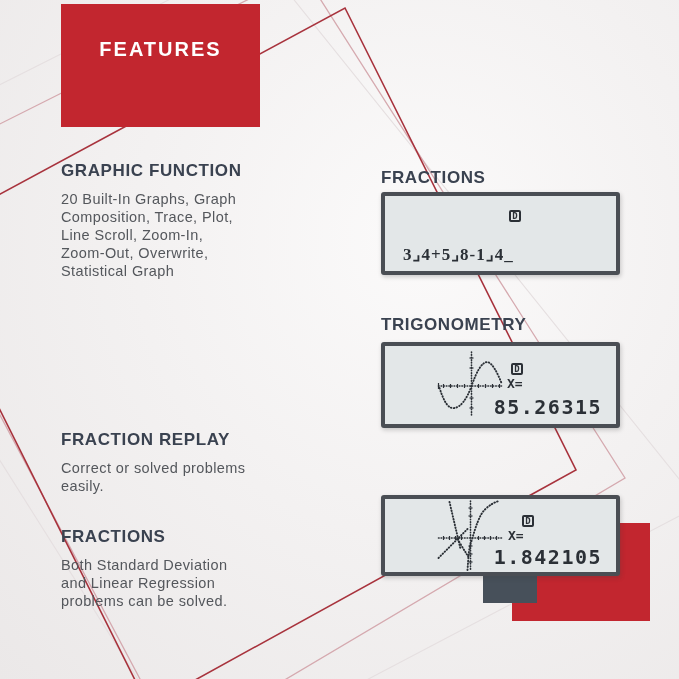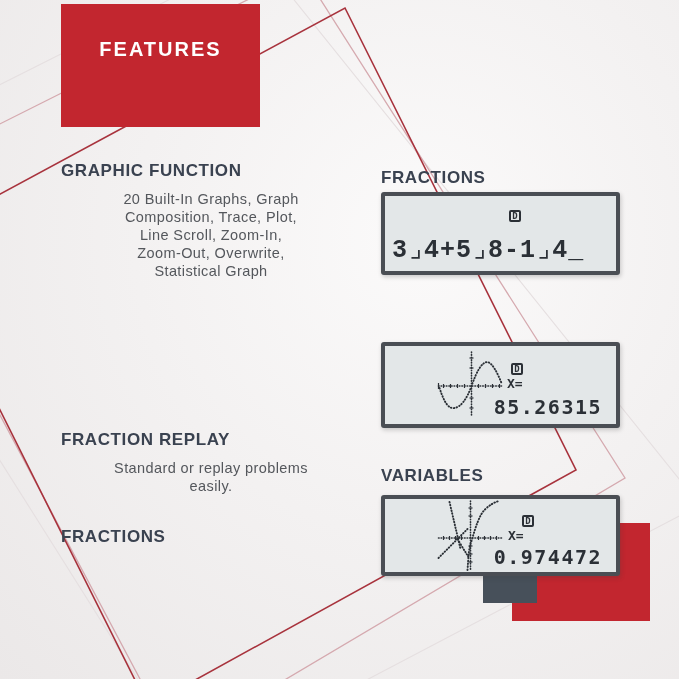--- a/index.html
+++ b/index.html
@@ -35,22 +35,22 @@
   .features-badge span{
     color:#ffffff;font-size:20px;font-weight:bold;letter-spacing:2px;
   }
   
   .section{position:absolute;left:61px;width:300px;z-index:4;}
   .section h2{
     margin:0 0 9px 0;font-size:17px;font-weight:bold;
     color:var(--heading-text);letter-spacing:.6px;
   }
   .section p{
-    margin:8px;font-size:14.5px;line-height:18px;color:var(--body-text);
-    white-space:pre-line;letter-spacing:.4px;text-align:center;
+    margin:0;font-size:14.5px;line-height:18px;color:var(--body-text);
+    white-space:pre-line;letter-spacing:.4px;
   }
   .s1{top:161px;} .s2{top:313px;} .s3{top:430px;} .s4{top:527px;}
   
   .display-heading{
     position:absolute;left:381px;margin:0;z-index:4;
     font-size:17px;font-weight:bold;color:var(--heading-text);letter-spacing:.6px;
   }
   .h-fractions{top:168px;} .h-trig{top:315px;} .h-vars{top:466px;}
   .lcd{
     position:absolute;left:381px;width:239px;z-index:4;
@@ -67,23 +67,23 @@
     border:2px solid var(--lcd-ink);border-radius:2px;
     font-family:"DejaVu Sans Mono","DejaVu Sans",monospace;
     font-size:9px;font-weight:bold;color:var(--lcd-ink);
     display:flex;align-items:center;justify-content:center;
     box-sizing:border-box;line-height:1;
   }
   .lcd1 .mode-badge{left:124px;top:14px;}
   .lcd2 .mode-badge{left:126px;top:17px;}
   .lcd3 .mode-badge{left:137px;top:16px;}
   .lcd-line{
-    position:absolute;left:7px;bottom:6px;
-    font-family:Liberation Mono, monospace;
-    font-size:25px;font-weight:bold;color:var(--lcd-ink);
+    position:absolute;left:18px;bottom:6px;
+    font-family:Liberation Serif, serif;
+    font-size:17px;font-weight:bold;color:var(--lcd-ink);
     letter-spacing:1px;white-space:nowrap;
   }
   .x-label{
     position:absolute;
     font-family:"DejaVu Sans Mono","DejaVu Sans",monospace;
     font-size:13px;font-weight:bold;color:var(--lcd-ink);
   }
   .lcd2 .x-label{left:122px;top:30px;}
   .lcd3 .x-label{left:123px;top:29px;}
   .lcd-value{
@@ -120,34 +120,38 @@
   <div class="section s1">
     <h2>GRAPHIC FUNCTION</h2>
     <p>20 Built-In Graphs, Graph
 Composition, Trace, Plot,
 Line Scroll, Zoom-In,
 Zoom-Out, Overwrite,
 Statistical Graph</p>
   </div>
   <div class="section s3">
     <h2>FRACTION REPLAY</h2>
-    <p>Standard or replay problems
+    <p>Correct or solved problems
 easily.</p>
   </div>
   <div class="section s4">
     <h2>FRACTIONS</h2>
+    <p>Both Standard Deviation
+and Linear Regression
+problems can be solved.</p>
   </div>
 
   <h2 class="display-heading h-fractions">FRACTIONS</h2>
 
   <div class="lcd lcd1">
     <span class="mode-badge">D</span>
     <span class="lcd-line">3⌟4+5⌟8-1⌟4_</span>
   </div>
 
+  <h2 class="display-heading h-trig">TRIGONOMETRY</h2>
 
   <div class="lcd lcd2">
     <svg class="graph" width="231" height="78" viewBox="0 0 130 78">
       <path class="axis" d="M3 40 H67"></path>
       <path class="axis" d="M36 6 V71"></path>
       <g class="tick">
         <line x1="8" y1="38" x2="8" y2="42"></line>
           <line x1="15" y1="38" x2="15" y2="42"></line>
         <line x1="22" y1="38" x2="22" y2="42"></line>
           <line x1="29" y1="38" x2="29" y2="42"></line>
@@ -161,21 +165,20 @@
           <line x1="34" y1="62" x2="38" y2="62"></line>
         <line x1="3" y1="37" x2="3" y2="43"></line>
       </g>
       <path class="dotted" d="M4 42 C9 57, 13 63, 19 62 C25 61, 31 54, 36 40 C41 26, 46 16, 52 16 C57 17, 62 27, 66 37"></path>
     </svg>
     <span class="mode-badge">D</span>
     <span class="x-label">X=</span>
     <span class="lcd-value">85.26315</span>
   </div>
 
-  <h2 class="display-heading h-vars">VARIABLES</h2>
 
   <div class="lcd lcd3">
     <svg class="graph" width="231" height="73" viewBox="0 0 130 73">
       <path class="axis" d="M3 39 H66"></path>
       <path class="axis" d="M35 2 V72"></path>
       <g class="tick">
         <line x1="8" y1="37" x2="8" y2="41"></line>
           <line x1="14" y1="37" x2="14" y2="41"></line>
         <line x1="20" y1="37" x2="20" y2="41"></line>
           <line x1="26" y1="37" x2="26" y2="41"></line>
@@ -189,16 +192,16 @@
           <line x1="33" y1="55" x2="37" y2="55"></line>
         <line x1="33" y1="63" x2="37" y2="63"></line>
       </g>
       <path class="dotted" d="M14 3 L25 50"></path>
       <path class="dotted" d="M3 59 L32 30"></path>
       <path class="dotted" d="M22 40 Q28 50, 33 58"></path>
       <path class="dotted" d="M32 71 C33 58, 33 50, 36 42 C40 28, 44 16, 49 11 C54 6, 59 3, 64 2"></path>
     </svg>
     <span class="mode-badge">D</span>
     <span class="x-label">X=</span>
-    <span class="lcd-value">0.974472</span>
+    <span class="lcd-value">1.842105</span>
   </div>
 
 </div>
 
 </body></html>

